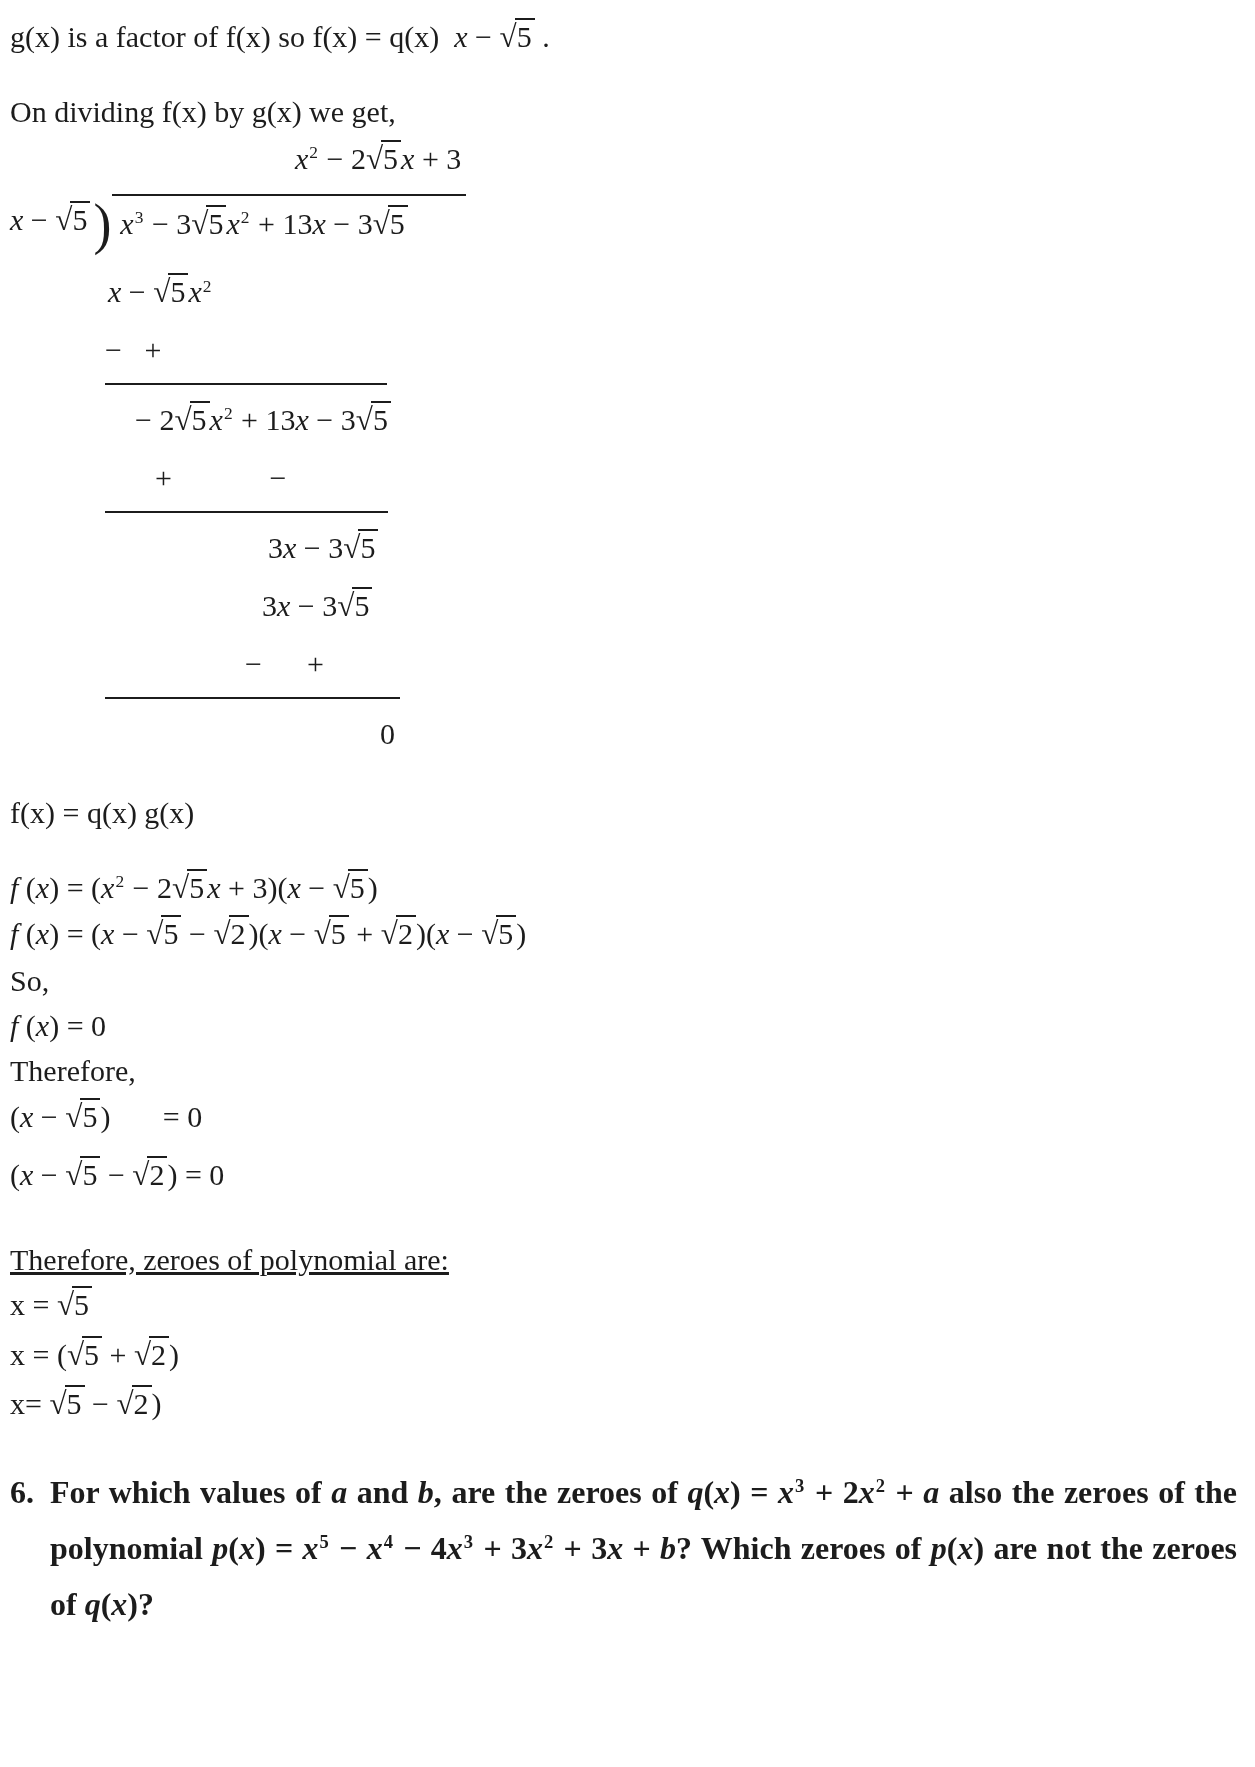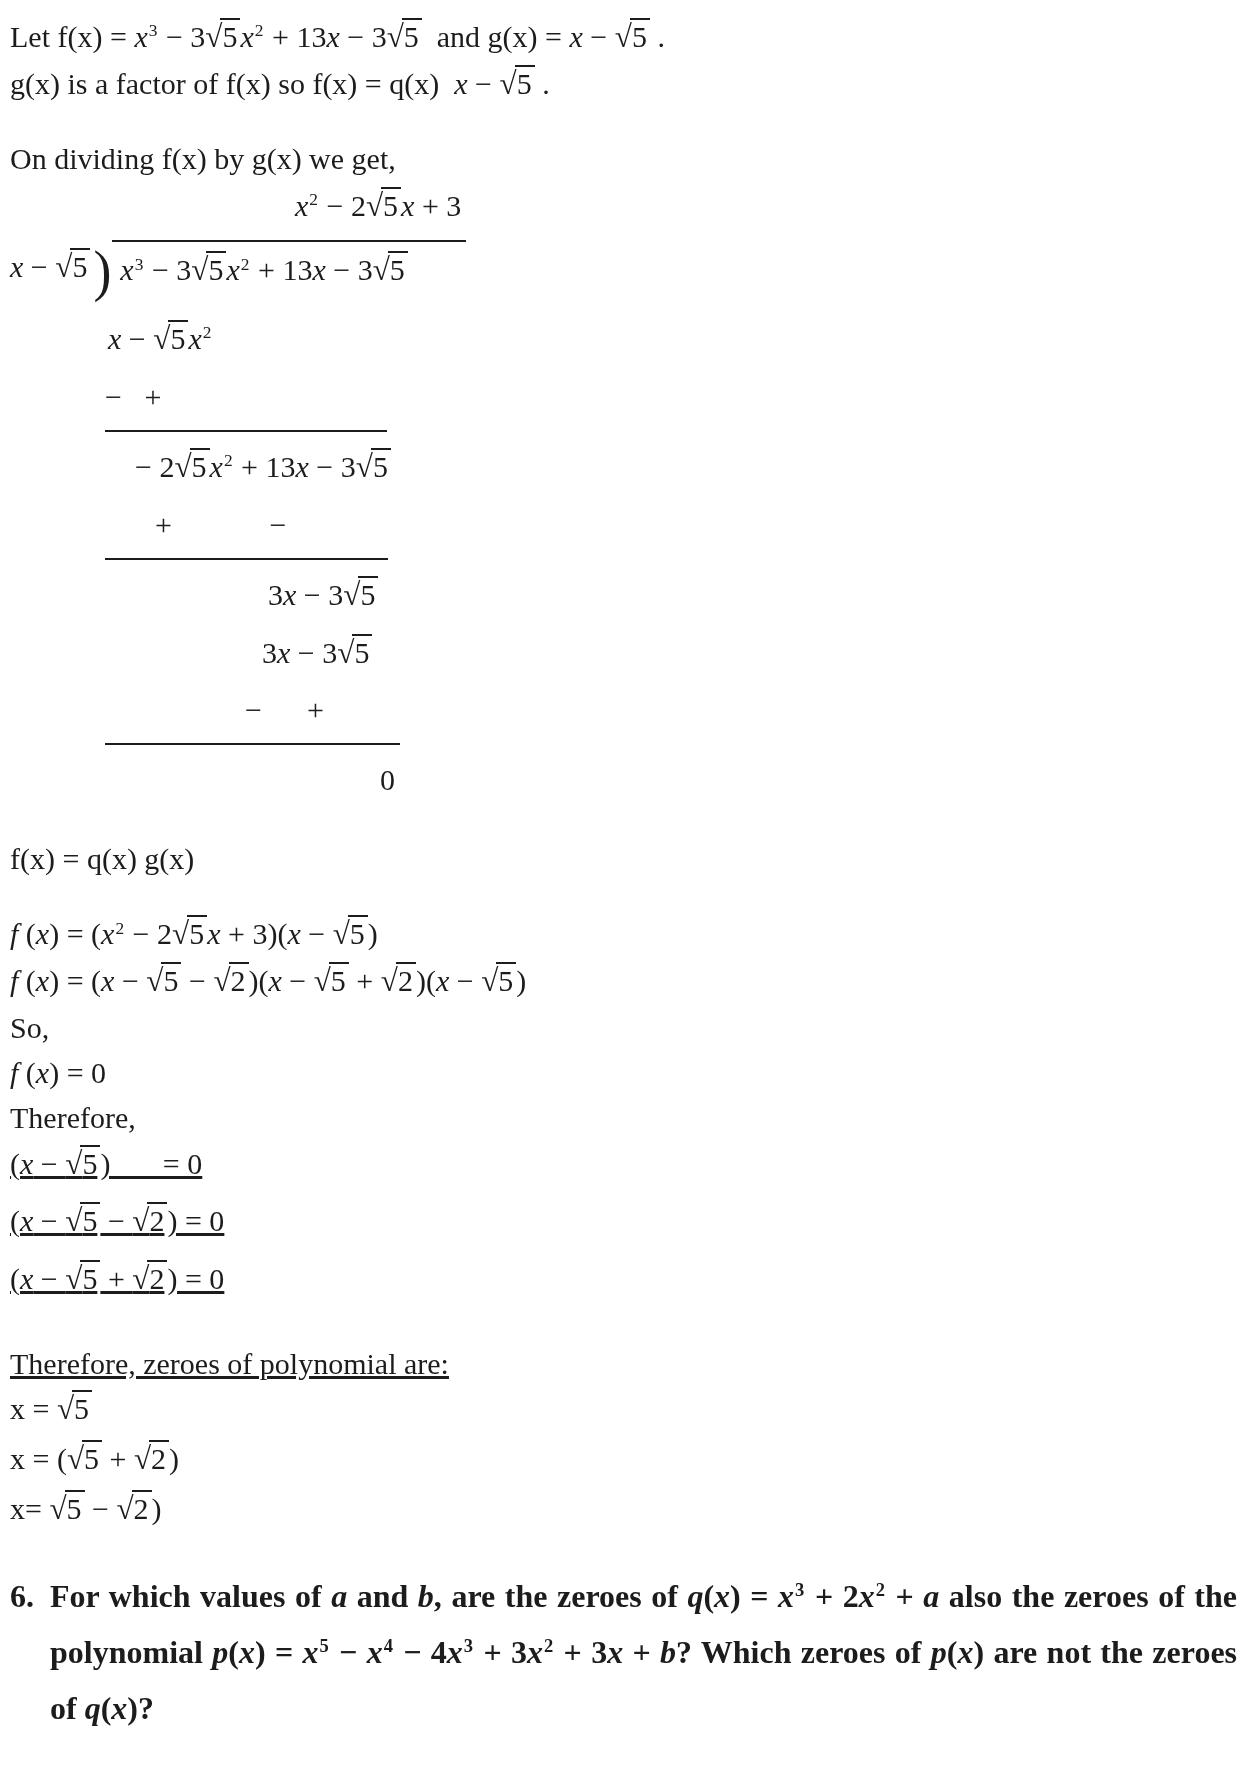--- a/index.html
+++ b/index.html
@@ -40,38 +40,37 @@
   .ml-145 { margin-left:145px; }
   .ml-235 { margin-left:235px; }
   .ml-252 { margin-left:252px; }
   .ml-258 { margin-left:258px; }
   .ml-370 { margin-left:370px; }
   
   .gap-28 { margin-top:28px; }
   .gap-30 { margin-top:30px; }
   .gap-34 { margin-top:34px; }
   .gap-38 { margin-top:38px;text-decoration:underline; }
-  .roots .line { margin-bottom:9px; line-height:1.55;text-decoration:underline; }
+  .roots .line { margin-bottom:9px; line-height:1.55; }
   .zeroes .line { margin-bottom:3px; line-height:1.5; }
   
   .q6 {
     display:flex; gap:16px;
     font-weight:bold; font-size:32px; line-height:1.75;
     margin-top:36px;
   }
   .qnum { flex:0 0 auto; }
   .qtext { flex:1 1 auto; text-align:justify; white-space:normal; }
   .q6 .mth { font-weight:bold; }
 </style>
 </head>
 <body>
 
 <div class="page">
 
-  <div class="line">Let f(x) = <span class="mth"><i>x</i><sup>3</sup> − 3<span class="sq"><span class="rs">√</span><span class="rv">5</span></span><i>x</i><sup>2</sup> + 13<i>x</i> − 3<span class="sq"><span class="rs">√</span><span class="rv">5</span></span></span>  and g(x) = <span class="mth"><i>x</i> − <span class="sq"><span class="rs">√</span><span class="rv">5</span></span></span> .</div>
   <div class="line">g(x) is a factor of f(x) so f(x) = q(x)  <span class="mth"><i>x</i> − <span class="sq"><span class="rs">√</span><span class="rv">5</span></span></span> .</div>
   <div class="line gap-28">On dividing f(x) by g(x) we get,</div>
 
   <div class="division">
     <div class="line quotient"><span class="mth"><i>x</i><sup>2</sup> − 2<span class="sq"><span class="rs">√</span><span class="rv">5</span></span><i>x</i> + 3</span></div>
     <div class="divrow">
       <span class="line"><span class="mth"><i>x</i> − <span class="sq"><span class="rs">√</span><span class="rv">5</span></span></span></span>
       <span class="brkt">)</span>
       <span class="line dividend"><span class="mth"><i>x</i><sup>3</sup> − 3<span class="sq"><span class="rs">√</span><span class="rv">5</span></span><i>x</i><sup>2</sup> + 13<i>x</i> − 3<span class="sq"><span class="rs">√</span><span class="rv">5</span></span></span></span>
     </div>
@@ -92,21 +91,20 @@
 
   <div class="line gap-30"><span class="mth"><i>f</i> (<i>x</i>) = (<i>x</i><sup>2</sup> − 2<span class="sq"><span class="rs">√</span><span class="rv">5</span></span><i>x</i> + 3)(<i>x</i> − <span class="sq"><span class="rs">√</span><span class="rv">5</span></span>)</span></div>
   <div class="line"><span class="mth"><i>f</i> (<i>x</i>) = (<i>x</i> − <span class="sq"><span class="rs">√</span><span class="rv">5</span></span> − <span class="sq"><span class="rs">√</span><span class="rv">2</span></span>)(<i>x</i> − <span class="sq"><span class="rs">√</span><span class="rv">5</span></span> + <span class="sq"><span class="rs">√</span><span class="rv">2</span></span>)(<i>x</i> − <span class="sq"><span class="rs">√</span><span class="rv">5</span></span>)</span></div>
   <div class="line">So,</div>
   <div class="line"><span class="mth"><i>f</i> (<i>x</i>) = 0</span></div>
   <div class="line">Therefore,</div>
 
   <div class="roots">
     <div class="line"><span class="mth">(<i>x</i> − <span class="sq"><span class="rs">√</span><span class="rv">5</span></span>)       = 0</span></div>
     <div class="line"><span class="mth">(<i>x</i> − <span class="sq"><span class="rs">√</span><span class="rv">5</span></span> − <span class="sq"><span class="rs">√</span><span class="rv">2</span></span>) = 0</span></div>
-    <div class="line"><span class="mth">(<i>x</i> − <span class="sq"><span class="rs">√</span><span class="rv">5</span></span> + <span class="sq"><span class="rs">√</span><span class="rv">2</span></span>) = 0</span></div>
   </div>
 
   <div class="line gap-38">Therefore, zeroes of polynomial are:</div>
 
   <div class="zeroes">
     <div class="line">x <span class="mth">= <span class="sq"><span class="rs">√</span><span class="rv">5</span></span></span></div>
     <div class="line">x <span class="mth">= (<span class="sq"><span class="rs">√</span><span class="rv">5</span></span> + <span class="sq"><span class="rs">√</span><span class="rv">2</span></span>)</span></div>
     <div class="line">x<span class="mth">= <span class="sq"><span class="rs">√</span><span class="rv">5</span></span> − <span class="sq"><span class="rs">√</span><span class="rv">2</span></span>)</span></div>
   </div>
 

